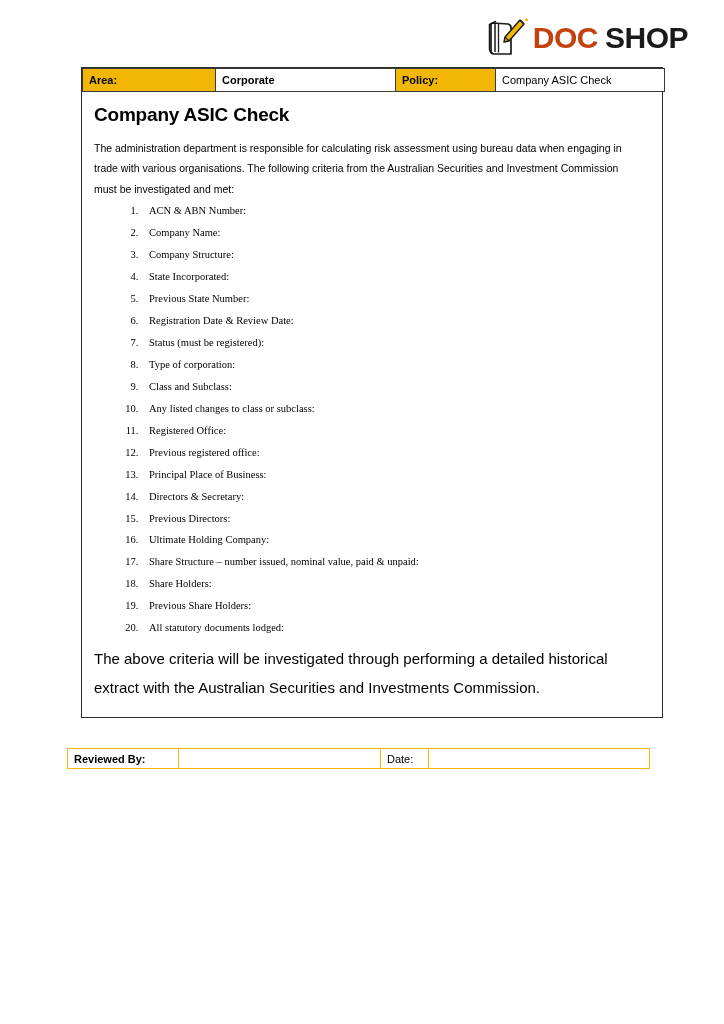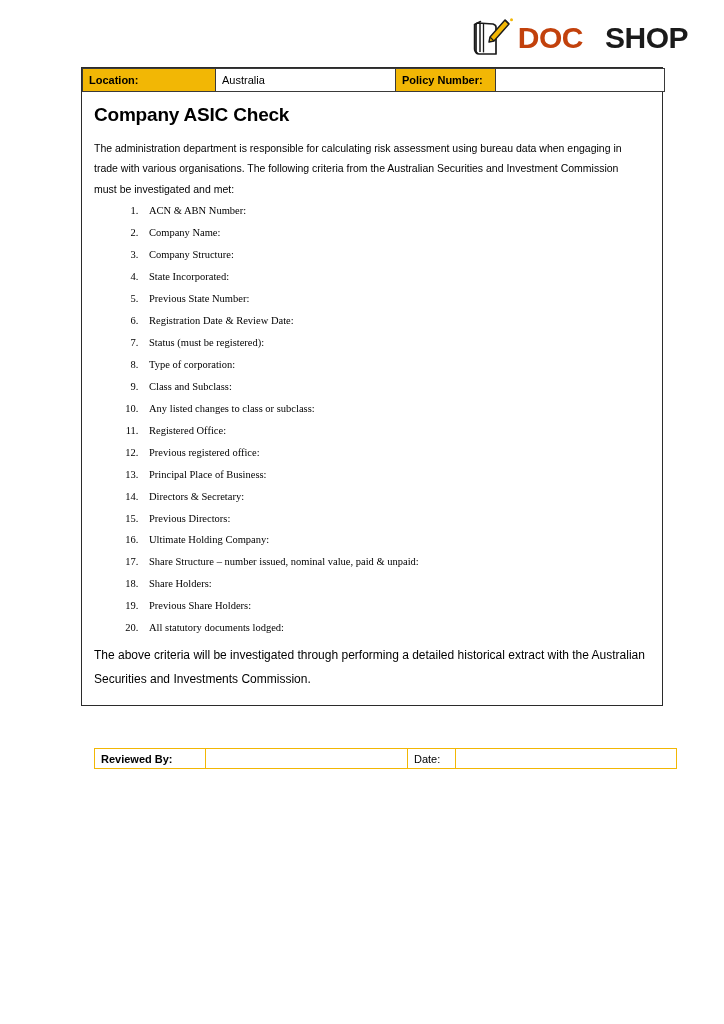--- a/index.html
+++ b/index.html
@@ -31,21 +31,21 @@
     display: block;
   }
   .logo-text {
     font-size: 30px;
     font-weight: bold;
     letter-spacing: -0.5px;
     line-height: 1;
     white-space: nowrap;
   }
   .logo-doc { color: #c2410c; }
-  .logo-shop { color: #1a1a1a; margin-left: 22px; }
+  .logo-shop { color: #1a1a1a; margin-left: 7px; }
 
   
   .doc-box {
     position: absolute;
     left: 81px;
     top: 67px;
     width: 582px;
     border: 1.2px solid #2b2b2b;
     box-sizing: border-box;
     background: #ffffff;
@@ -102,29 +102,29 @@
   ol.criteria li {
     margin: 0 0 10.4px 0;
     padding-left: 8px;
     line-height: 1.1;
     font-family: Liberation Serif, serif;
   }
   ol.criteria li::marker {
     font-size: 10.5px;
   }
   .para-close {
-    font-size: 12px;
+    font-size: 15px;
     line-height: 1.95;
     margin: 6px 0 0 0;
   }
 
   
   table.signoff {
     position: absolute;
-    left: 94px;
+    left: 67px;
     top: 748px;
     width: 582px;
     border-collapse: collapse;
     table-layout: fixed;
   }
   table.signoff td {
     border: 1.3px solid #F2B705;
     height: 20px;
     padding: 0 6px;
     font-size: 11px;
@@ -162,24 +162,24 @@
 
   <table class="meta">
     <colgroup>
       <col class="col-a">
         <col class="col-b">
         <col class="col-c">
         <col class="col-d">
     </colgroup>
     <tbody>
       <tr>
-        <td class="lbl">Location:</td>
-        <td class="val">Australia</td>
-        <td class="lbl">Policy Number:</td>
-        <td class="val"></td>
+        <td class="lbl">Area:</td>
+        <td class="val bold">Corporate</td>
+        <td class="lbl">Policy:</td>
+        <td class="val">Company ASIC Check</td>
       </tr>
     </tbody>
   </table>
 
   <div class="body-section">
     <h1 class="doc-title">Company ASIC Check</h1>
     <p class="para">The administration department is responsible for calculating risk assessment using bureau data when engaging in trade with various organisations. The following criteria from the Australian Securities and Investment Commission must be investigated and met:</p>
     <ol class="criteria">
       <li>ACN &amp; ABN Number:</li>
       <li>Company Name:</li>

